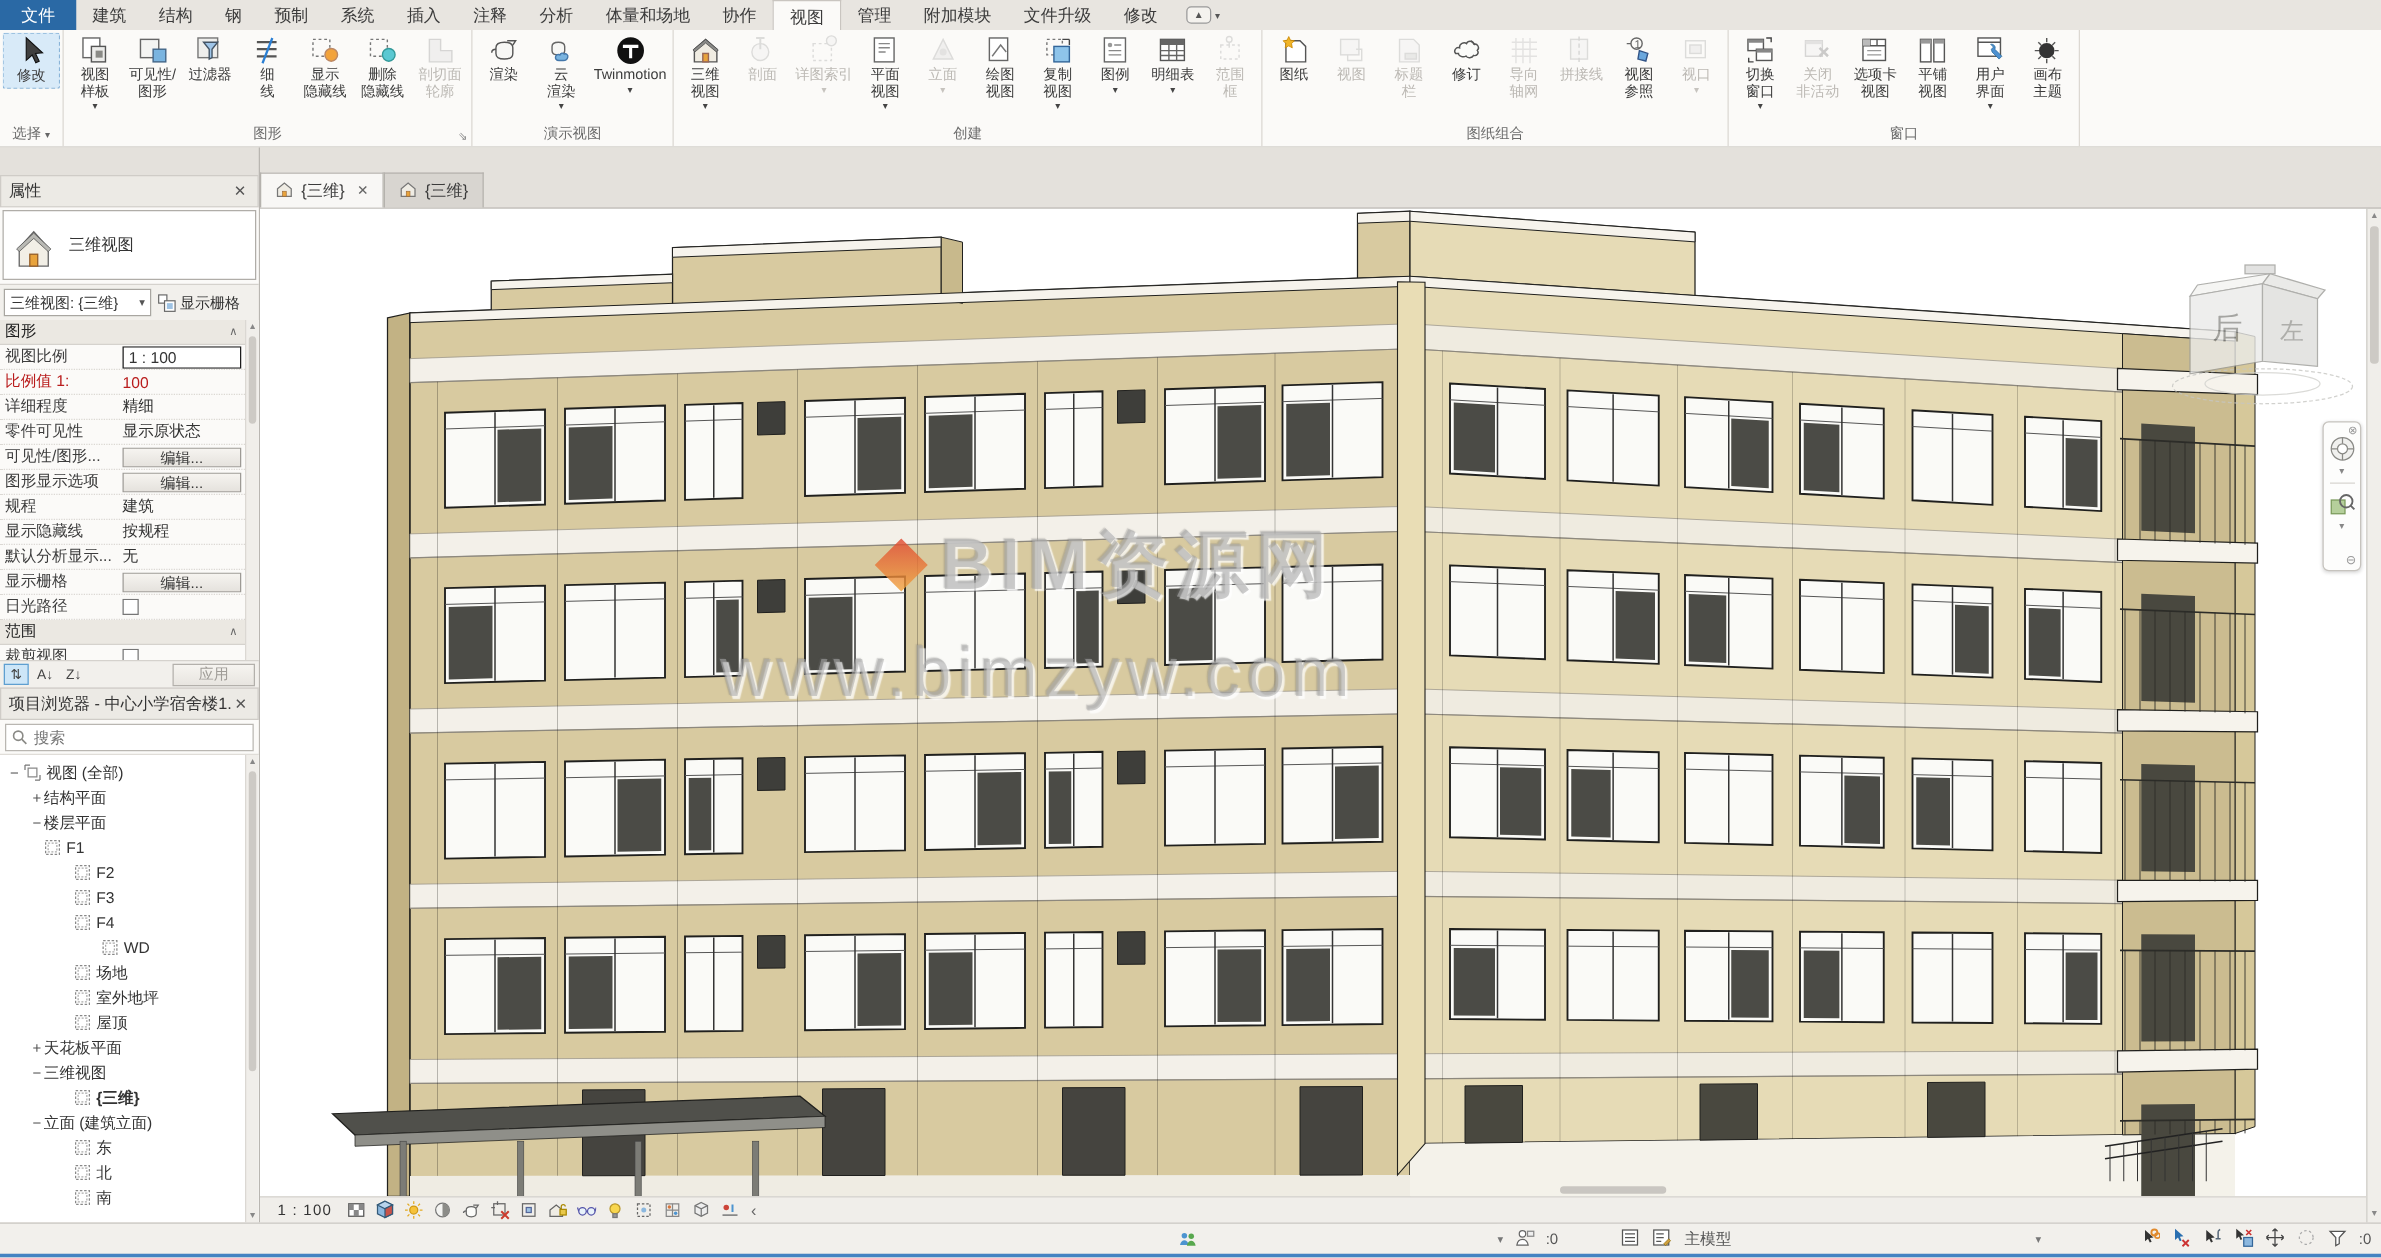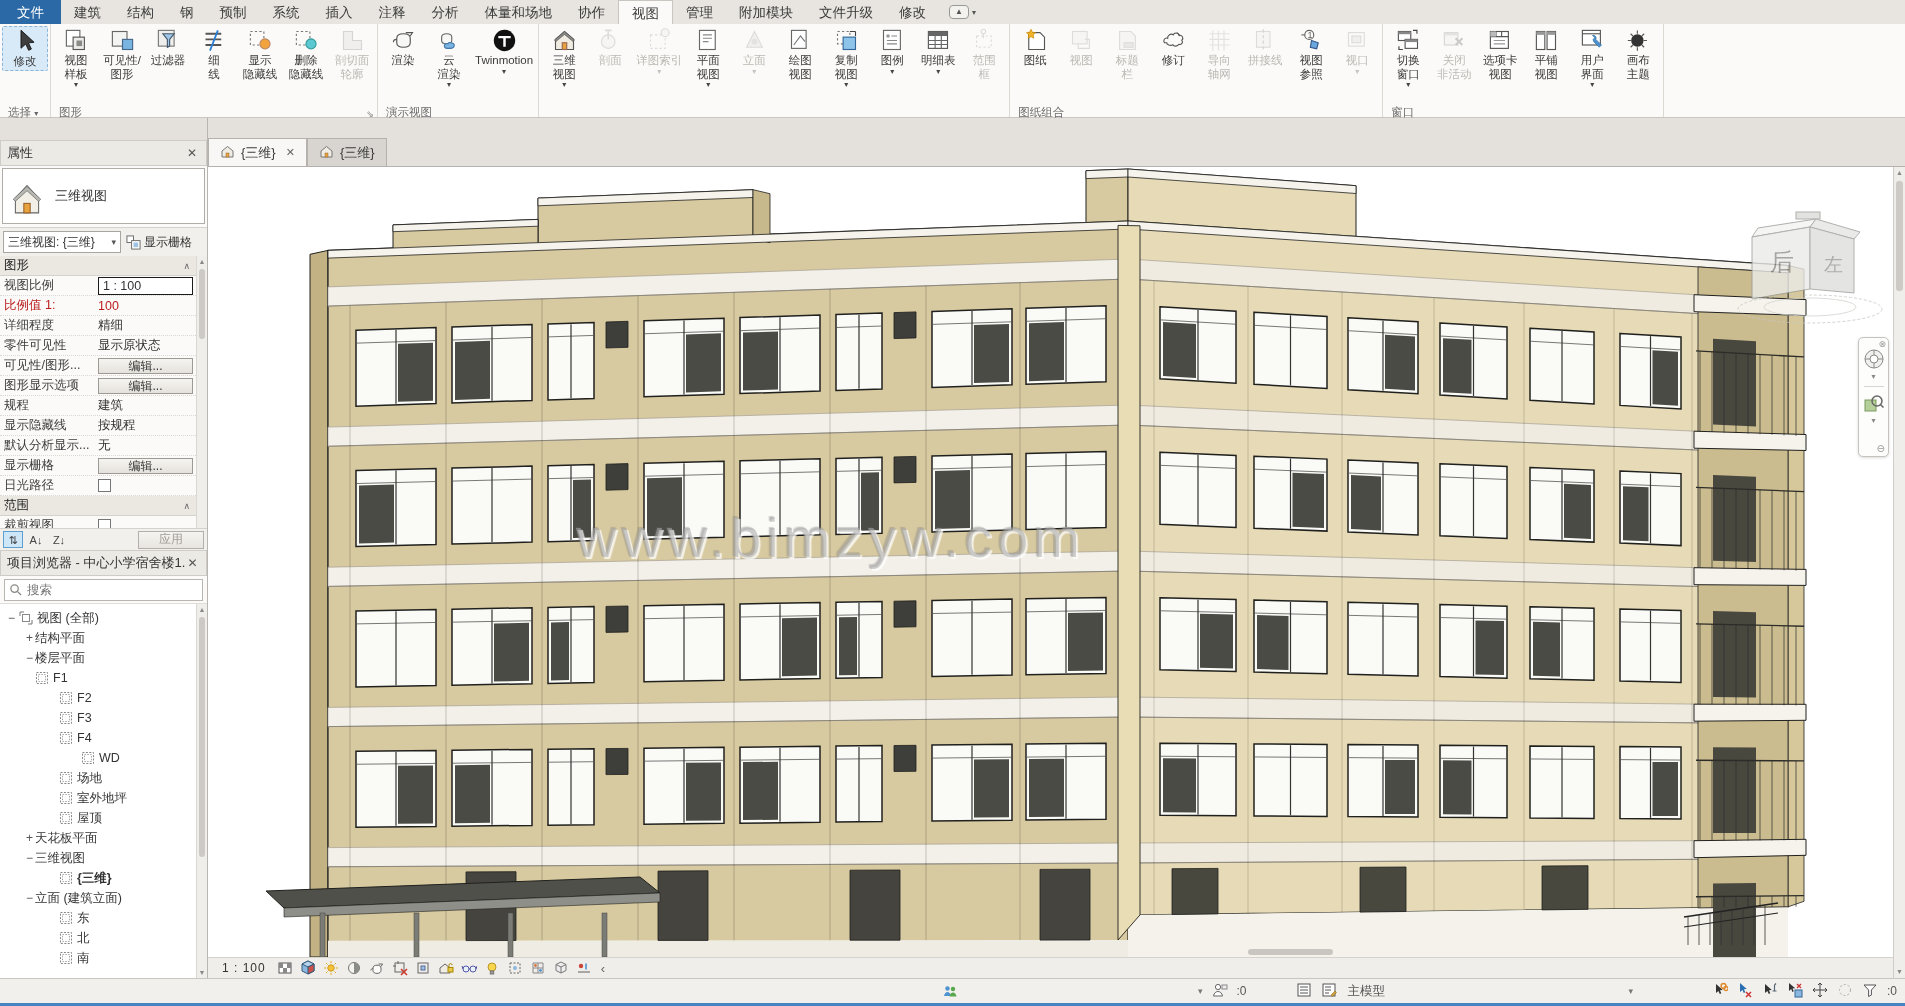--- a/index.html
+++ b/index.html
@@ -19,21 +19,21 @@
   .rbuttons{flex:1;display:flex;align-items:flex-start;padding-top:2px;}
   .rbtn{min-width:46px;display:flex;flex-direction:column;align-items:center;padding:1px 3px;}
   .rbtn .icn{width:27px;height:27px;display:block;}
   .rbtn .icn svg{width:27px;height:27px;}
   .rbtn .lbl{font-size:11.5px;line-height:13.5px;text-align:center;color:#3b3b3b;white-space:nowrap;}
   .rbtn .caret{font-size:8px;line-height:8px;color:#444;}
   .rbtn.disabled .lbl{color:#bcb9b4;}
   .rbtn.disabled .caret{color:#c6c3be;}
   .rbtn.disabled .icn{filter:grayscale(1) opacity(.38);}
   .rbtn.hl{background:#d8eaf8;border:1px dashed #8ab4d8;border-radius:2px;}
-  .rglabel{height:17px;font-size:11.5px;color:#6b6b6b;text-align:left;line-height:24px;white-space:nowrap;padding:0 6px;position:relative;}
+  .rglabel{height:17px;font-size:11.5px;color:#6b6b6b;text-align:center;line-height:14px;white-space:nowrap;padding:0 6px;position:relative;}
   .rglabel .dl{position:absolute;right:1px;top:2px;font-size:9px;color:#888;}
   .rglabel .caret{font-size:8px;color:#666;}
 
   
   .main{position:absolute;top:118px;left:0;right:0;bottom:28px;display:flex;}
   .leftcol{width:208px;background:#e4e1dc;border-right:1px solid #b9b6b1;display:flex;flex-direction:column;}
   .leftgap{height:22px;}
   .panelhead{height:26px;background:#eceae5;border:1px solid #cfccc7;display:flex;align-items:center;padding:0 6px;font-size:13px;color:#333;}
   .panelhead .x{margin-left:auto;color:#555;font-size:12px;width:16px;text-align:center;}
   
@@ -319,20 +319,21 @@
             </div>
             <div class="rbtn disabled">
               <span class="icn"><svg viewBox="0 0 24 24">
                   <rect x="5" y="8" width="13" height="10" fill="none" stroke="#aaa" stroke-dasharray="2 2"></rect>
                   <circle cx="11" cy="4" r="2" fill="none" stroke="#aaa"></circle>
                   <path d="M11 6v4" stroke="#aaa"></path>
                 </svg></span>
               <span class="lbl">范围<br>框</span>
             </div>
           </div>
+          <div class="rglabel">创建</div>
         </div>
         <div class="rgroup">
           <div class="rbuttons">
             <div class="rbtn">
               <span class="icn"><svg viewBox="0 0 24 24">
                   <path d="M6 5h10l4 4v11H6z" fill="#fff" stroke="#555"></path>
                   <path d="M8 2l1.2 2.6L12 5l-2 2 .5 3L8 8.6 5.5 10 6 7 4 5l2.8-.4z" fill="#f0b428" stroke="#cc8800" stroke-width=".6"></path>
                 </svg></span>
               <span class="lbl">图纸</span>
             </div>
@@ -1083,20 +1084,24 @@
             <line x1="1476" y1="760" x2="1570" y2="746" stroke="#222" stroke-width="1.2"></line>
             <line x1="1480" y1="749.4042553191489" x2="1480" y2="778" stroke="#333" stroke-width="0.8"></line>
             <line x1="1491" y1="747.7659574468086" x2="1491" y2="778" stroke="#333" stroke-width="0.8"></line>
             <line x1="1502" y1="746.1276595744681" x2="1502" y2="778" stroke="#333" stroke-width="0.8"></line>
             <line x1="1513" y1="744.4893617021277" x2="1513" y2="778" stroke="#333" stroke-width="0.8"></line>
             <line x1="1524" y1="742.8510638297872" x2="1524" y2="778" stroke="#333" stroke-width="0.8"></line>
             <line x1="1535" y1="741.2127659574468" x2="1535" y2="778" stroke="#333" stroke-width="0.8"></line>
             <line x1="1546" y1="739.5744680851063" x2="1546" y2="778" stroke="#333" stroke-width="0.8"></line>
             <line x1="1557" y1="737.936170212766" x2="1557" y2="778" stroke="#333" stroke-width="0.8"></line>
           </svg>
+        <div class="wm1">
+          <span class="wmdiamond"></span>
+          <span>BIM资源网</span>
+        </div>
         <div class="wm2">www.bimzyw.com</div>
 
         <div class="viewcube">
           <svg viewBox="0 0 170 150" width="170" height="150">
             <ellipse cx="82" cy="114" rx="72" ry="14" fill="none" stroke="#c6c6c2" stroke-width="1" stroke-dasharray="3 2"></ellipse>
             <ellipse cx="82" cy="112" rx="46" ry="9" fill="none" stroke="#d2d2ce" stroke-width="1"></ellipse>
             <rect x="68" y="17" width="24" height="7" fill="#dcdcda" stroke="#9c9c98"></rect>
             <polygon points="24,42 30,33 88,24 82,32" fill="#f3f3f1" stroke="#9c9c98"></polygon>
             <polygon points="82,32 88,24 132,37 126,44" fill="#e6e6e3" stroke="#9c9c98"></polygon>
             <polygon points="24,42 82,32 82,94 24,104" fill="#ebebe9" stroke="#9c9c98"></polygon>

